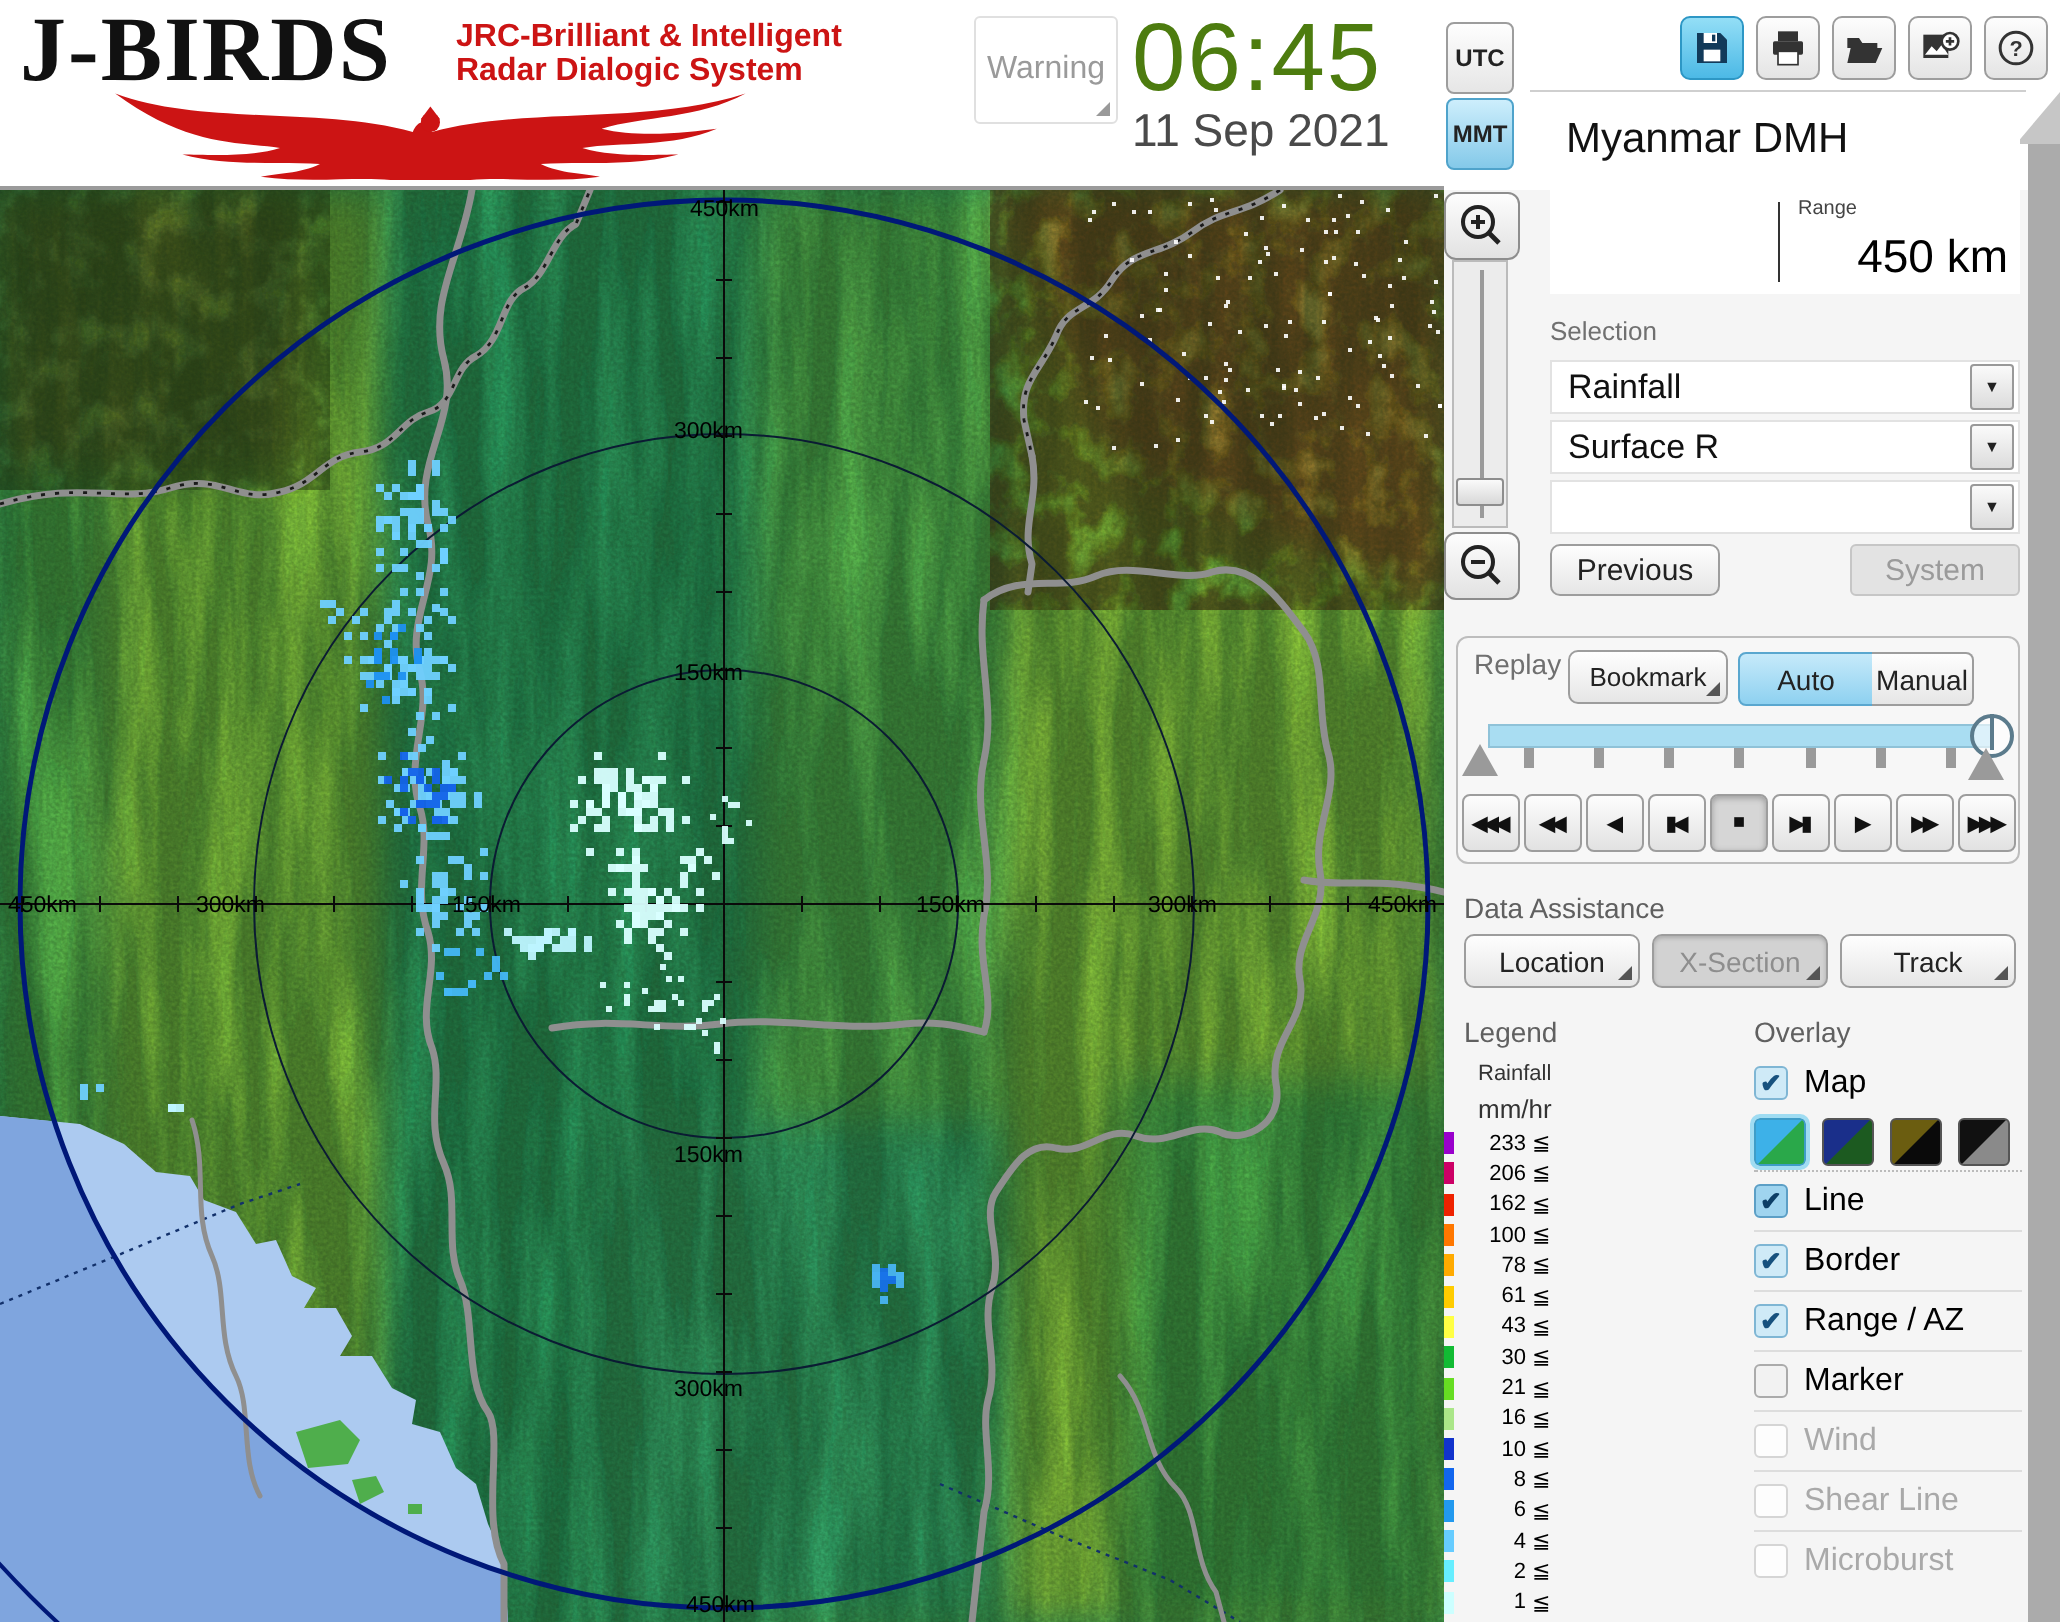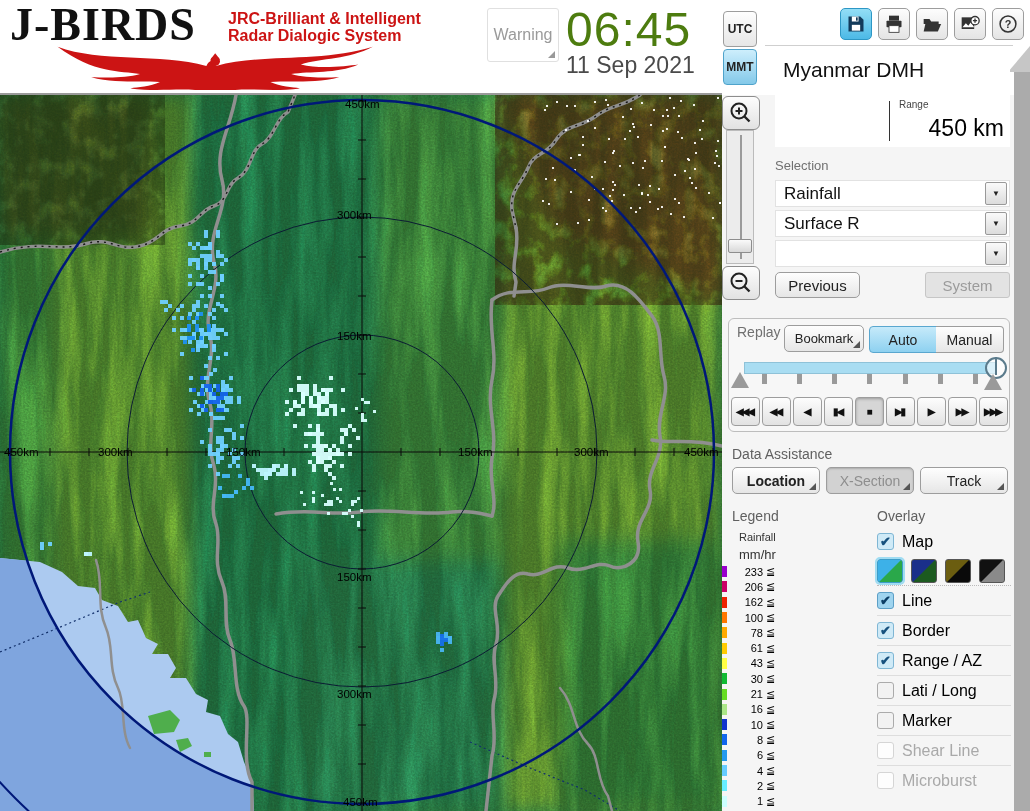--- a/index.html
+++ b/index.html
@@ -52,38 +52,38 @@
              display:flex;align-items:center;justify-content:center;}
   #prev-btn{left:775px;top:272px;width:85px;height:26px;font-size:15px;border-radius:5px;}
   #select-btn{left:925px;top:272px;width:85px;height:26px;font-size:15px;border-radius:3px;
               background:#e3e3e3;border:1px solid #c6c6c6;color:#9b9b9b;}
   
   #replay-box{left:728px;top:318px;width:282px;height:114px;border:1px solid #bdbdbd;border-radius:6px;background:#f7f7f7;box-sizing:border-box;}
   #replay-label{left:737px;top:324px;font-size:14px;color:#707070;}
   #bookmark-btn{left:784px;top:325px;width:80px;height:27px;font-size:13px;border-radius:5px;}
   #auto-btn{left:869px;top:326px;width:68px;height:27px;font-size:14px;border-radius:4px 0 0 4px;
             background:linear-gradient(#c6eafa,#8ed1f0);border:1px solid #5aa7cf;}
-  #manual-btn{left:936px;top:326px;width:68px;height:27px;font-size:14px;border-radius:0 4px 4px 0;border-left:none;}
+  #manual-btn{left:936px;top:326px;width:51px;height:27px;font-size:14px;border-radius:0 4px 4px 0;border-left:none;}
   #rslider-track{left:744px;top:362px;width:252px;height:12px;background:#a9ddf2;border:1px solid #8fc2d8;box-sizing:border-box;}
   #rslider-handle{left:985px;top:357px;width:22px;height:22px;border:2px solid #5b7b8c;border-radius:50%;background:rgba(255,255,255,.6);box-sizing:border-box;}
   #rslider-handle:after{content:"";position:absolute;left:8px;top:-2px;width:2px;height:18px;background:#5b7b8c;}
   .endtri{width:0;height:0;border-left:9px solid transparent;border-right:9px solid transparent;border-bottom:16px solid #9a9a9a;}
   #tri-left{left:731px;top:372px;}
   #tri-right{left:984px;top:374px;}
   #rticks{left:762px;top:374px;width:216px;display:flex;justify-content:space-between;}
   #rticks i{width:5px;height:10px;background:#9a9a9a;}
   #playback{left:731px;top:397px;display:flex;gap:2px;}
   .pb{width:29px;height:29px;font-size:10px;font-weight:bold;letter-spacing:-2px;color:#111;
       background:linear-gradient(#fdfdfd,#e2e2e2);border:1px solid #9d9d9d;border-radius:4px;
       display:flex;align-items:center;justify-content:center;padding-right:2px;box-sizing:border-box;}
   .pb.pressed{background:#d6d6d6;box-shadow:inset 0 1px 3px #999;}
   
   #da-label{left:732px;top:446px;font-size:14px;color:#606060;}
   .da-btn{top:467px;width:88px;height:27px;font-size:14px;border-radius:5px;}
-  #da-0{left:732px;font-weight:bold;} #da-1{left:826px;background:#d2d2d2;color:#8e8e8e;box-shadow:inset 0 1px 2px #aaa;} #da-2{left:920px;}
+  #da-0{left:732px;} #da-1{left:826px;background:#d2d2d2;color:#8e8e8e;box-shadow:inset 0 1px 2px #aaa;} #da-2{left:920px;}
   
   #legend-title{left:732px;top:508px;font-size:14px;color:#606060;}
   #overlay-title{left:877px;top:508px;font-size:14px;color:#606060;}
   #rain-1{left:739px;top:531px;font-size:11px;color:#333;}
   #rain-2{left:739px;top:547px;font-size:13px;color:#333;}
   #legend-list{left:697px;top:564px;width:92px;}
   .lrow{height:15.3px;display:flex;align-items:center;}
   .lswatch{width:30px;height:11px;margin-right:6px;}
   .lval{width:30px;text-align:right;font-size:11px;color:#000;}
   .lleq{font-size:11px;color:#000;margin-left:3px;}
@@ -382,25 +382,25 @@
       <div class="orow">
         <div class="cb on">✔</div>
         <div class="olabel">Border</div>
       </div>
       <div class="orow">
         <div class="cb on">✔</div>
         <div class="olabel">Range / AZ</div>
       </div>
       <div class="orow">
         <div class="cb off"></div>
-        <div class="olabel">Lati / Long</div>
+        <div class="olabel">Marker</div>
       </div>
       <div class="orow">
-        <div class="cb off"></div>
-        <div class="olabel">Marker</div>
+        <div class="cb dis"></div>
+        <div class="olabel dis">Wind</div>
       </div>
       <div class="orow">
         <div class="cb dis"></div>
         <div class="olabel dis">Shear Line</div>
       </div>
       <div class="orow">
         <div class="cb dis"></div>
         <div class="olabel dis">Microburst</div>
       </div>
     </div>

